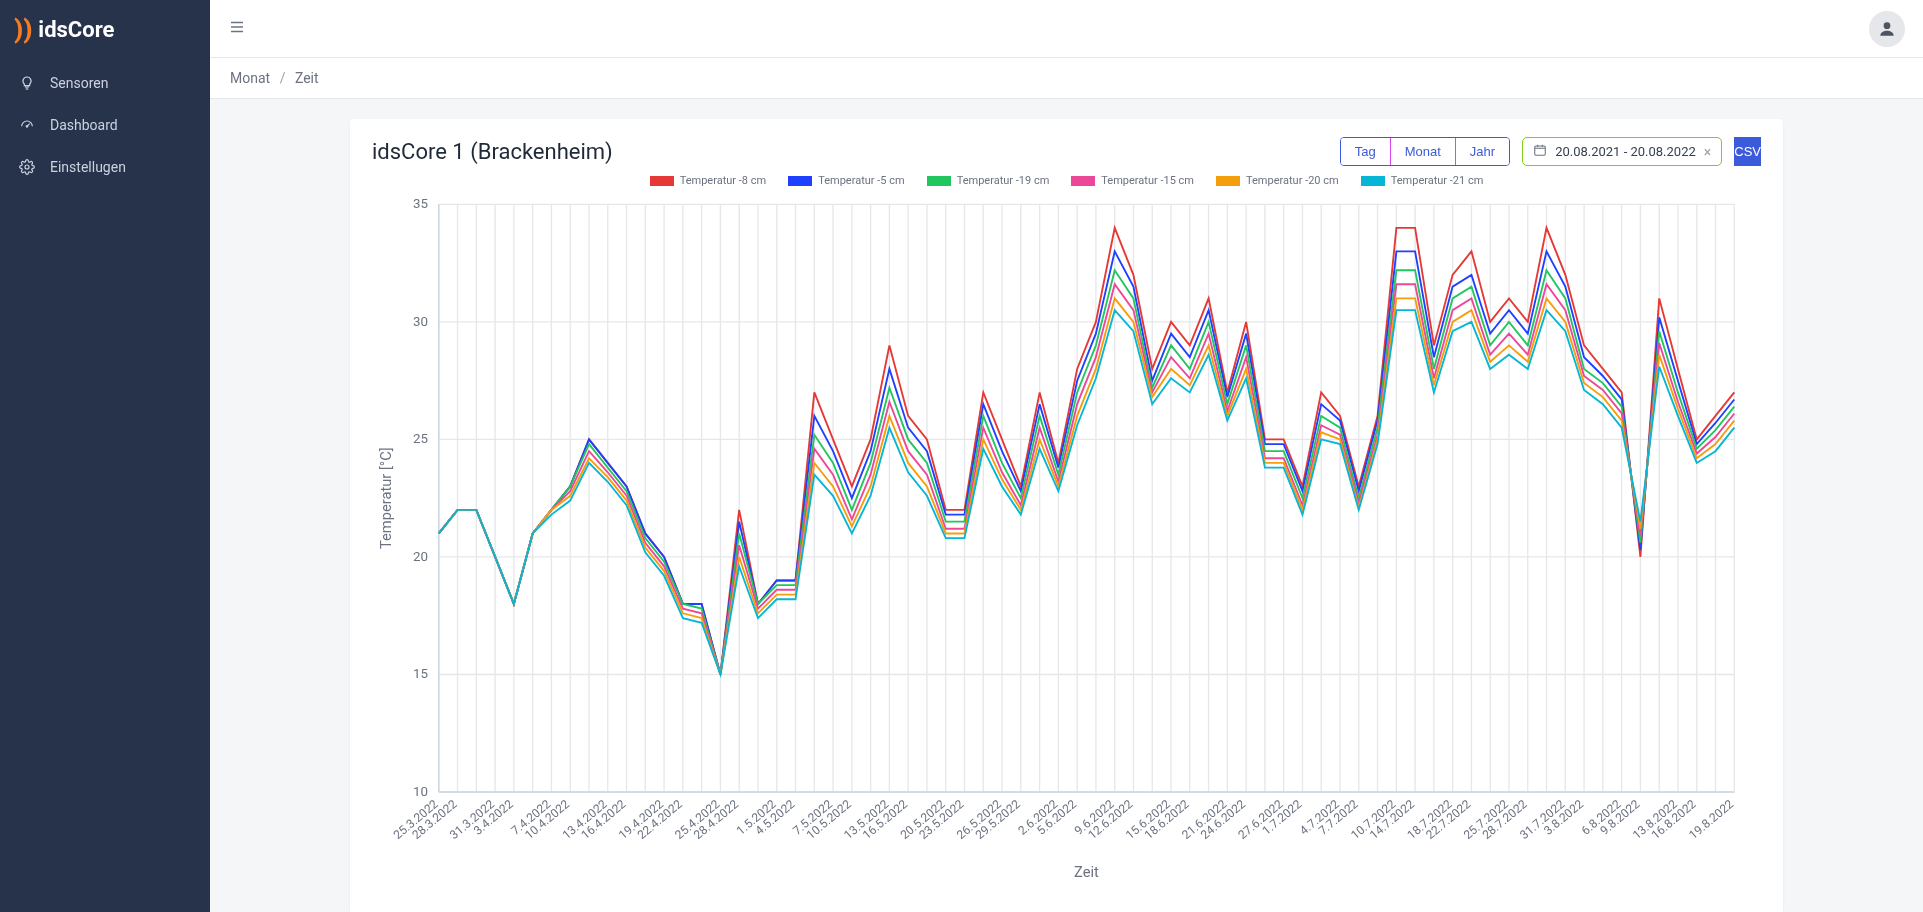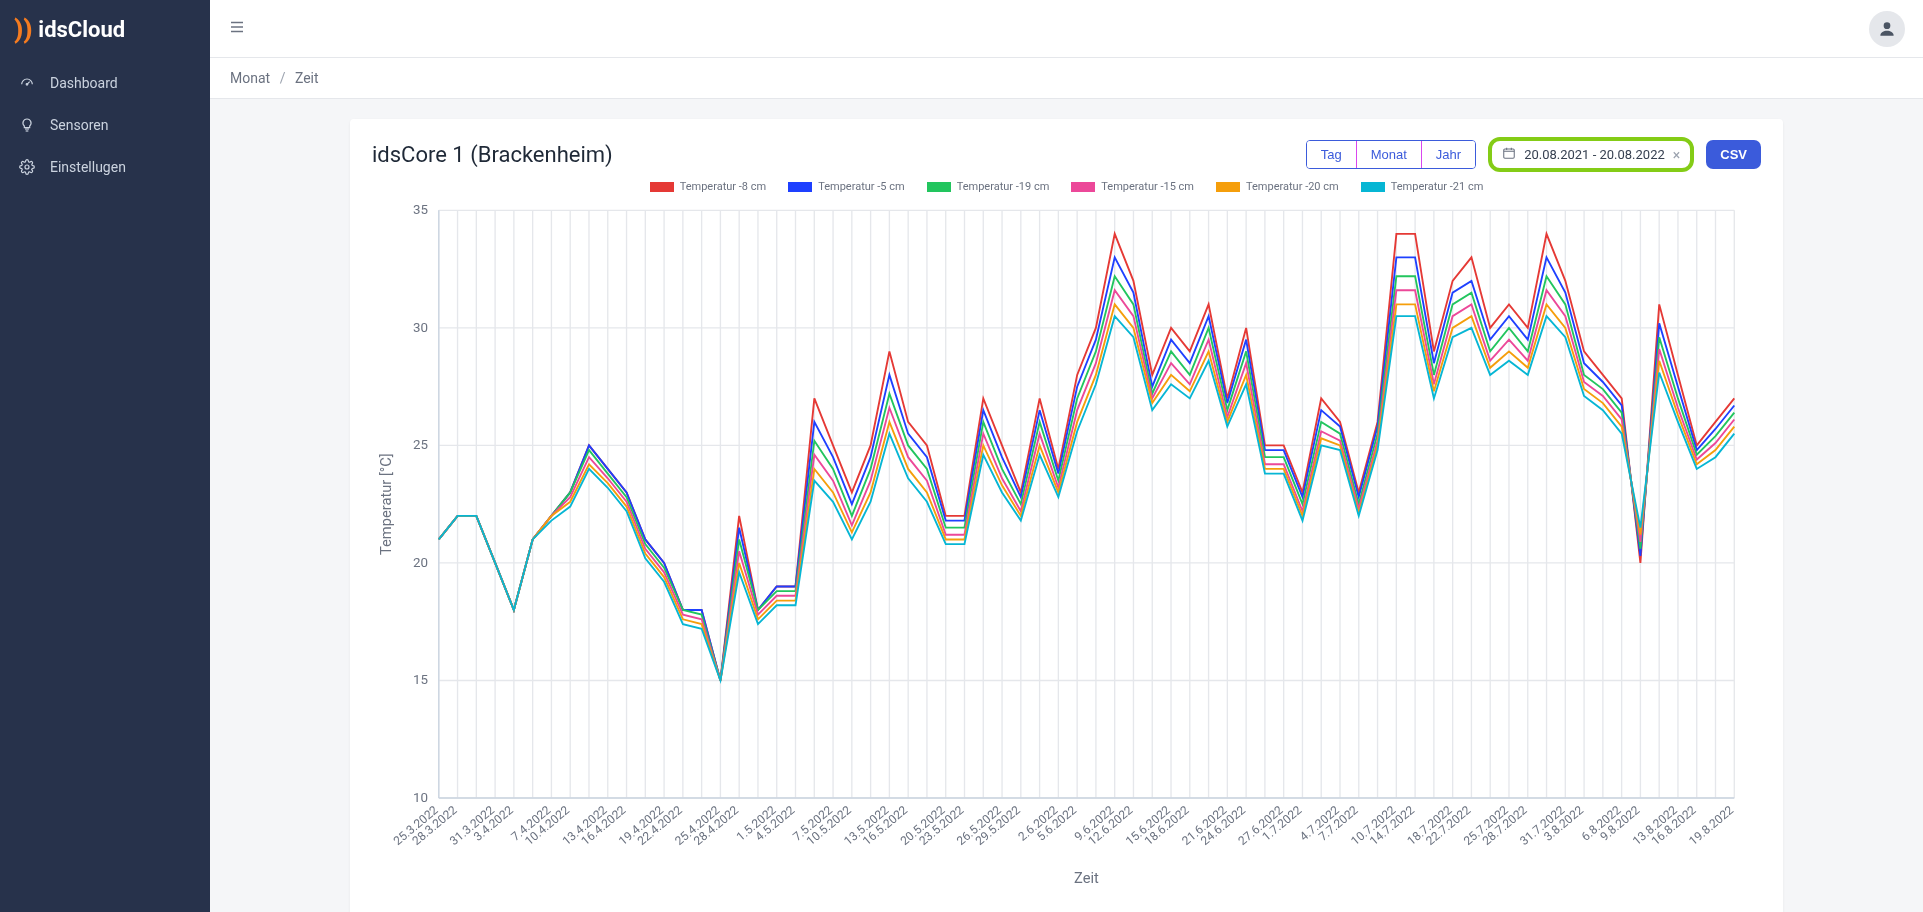--- a/index.html
+++ b/index.html
@@ -28,65 +28,65 @@
   .breadcrumb .sep { margin: 0 6px; color: #9ca3af; }
 
   .content { flex: 1; padding: 20px 140px 40px 140px; overflow: auto; }
   .card { background: #fff; border-radius: 4px; box-shadow: 0 1px 3px rgba(0,0,0,0.06); padding: 18px 22px 28px 22px; }
   .card-header { display: flex; align-items: center; justify-content: space-between; flex-wrap: wrap; gap: 12px 10px; margin-bottom: 8px; }
   .card-title { font-size: 22px; font-weight: 400; color: #1f2937; }
   .controls { display: flex; align-items: center; gap: 12px; }
   .btn-group { display: inline-flex; border: 1px solid #3b5bdb; border-radius: 4px; overflow: hidden; justify-content: space-between; }
   .btn-group button { background: #fff; border: none; padding: 6px 14px; font-size: 13px; color: #3b5bdb; cursor: pointer; }
   .btn-group button + button { border-left: 1px solid #d946ef; }
-  .date-range { display: inline-flex; align-items: center; border: 4px solid #84cc16; border-radius: 12px; padding: 5px 10px; font-size: 13px; color: #374151; background: #fff; gap: 8px; cursor: pointer; }
+  .date-range { display: inline-flex; align-items: center; border: 1px solid #84cc16; border-radius: 5px; padding: 5px 10px; font-size: 13px; color: #374151; background: #fff; gap: 8px; cursor: pointer; }
   .date-range .cal-icon svg { width: 14px; height: 14px; stroke: #6b7280; fill: none; stroke-width: 1.8; }
   .date-range .clear { color: #9ca3af; font-size: 14px; line-height: 1; cursor: pointer; }
-  .csv-btn { background: #3b5bdb; color: #fff; border: none; border-radius: 7px; padding: 7px 14px; font-size: 13px; cursor: pointer; font-weight: bold; }
+  .csv-btn { background: #3b5bdb; color: #fff; border: none; border-radius: 0; padding: 7px 0; font-size: 13px; cursor: pointer; }
 
   
   .chart-wrap { width: 100%; }
   .legend { display: flex; justify-content: center; gap: 22px; flex-wrap: wrap; font-size: 11px; color: #6b7280; margin-bottom: 4px; }
   .legend-item { display: flex; align-items: center; gap: 6px; }
   .legend-swatch { width: 24px; height: 10px; }
   svg.chart { width: 100%; height: auto; display: block; }
   .axis text { font-size: 10px; fill: #6b7280; }
   .axis-label { font-size: 11px; fill: #6b7280; }
   .xtick text { font-size: 9px; fill: #6b7280; }
   .grid line { stroke: #e5e7eb; stroke-width: 1; }
   .series { stroke-width: 1.4; fill: none; }
 </style>
 </head>
 <body>
 
 <aside class="sidebar">
   <div class="logo">
     <span class="logo-mark">))</span>
-    <span>idsCloud</span>
+    <span>idsCore</span>
   </div>
   <nav class="nav">
+    <div class="nav-item">
+      <span class="nav-icon">
+        <svg viewBox="0 0 24 24">
+            <path d="M9 18h6"></path>
+            <path d="M10 21h4"></path>
+            <path d="M12 3a6 6 0 0 0-4 10.5V16h8v-2.5A6 6 0 0 0 12 3z"></path>
+          </svg>
+      </span>
+      <span>Sensoren</span>
+    </div>
     <div class="nav-item">
       <span class="nav-icon">
         <svg viewBox="0 0 24 24">
             <path d="M4 14a8 8 0 0 1 16 0"></path>
             <path d="M12 14l4-4"></path>
             <circle cx="12" cy="14" r="1.2"></circle>
           </svg>
       </span>
       <span>Dashboard</span>
-    </div>
-    <div class="nav-item">
-      <span class="nav-icon">
-        <svg viewBox="0 0 24 24">
-            <path d="M9 18h6"></path>
-            <path d="M10 21h4"></path>
-            <path d="M12 3a6 6 0 0 0-4 10.5V16h8v-2.5A6 6 0 0 0 12 3z"></path>
-          </svg>
-      </span>
-      <span>Sensoren</span>
     </div>
     <div class="nav-item">
       <span class="nav-icon">
         <svg viewBox="0 0 24 24">
             <circle cx="12" cy="12" r="3"></circle>
             <path d="M19.4 15a1.7 1.7 0 0 0 .34 1.87l.06.06a2 2 0 1 1-2.83 2.83l-.06-.06a1.7 1.7 0 0 0-1.87-.34 1.7 1.7 0 0 0-1 1.56V21a2 2 0 1 1-4 0v-.09a1.7 1.7 0 0 0-1-1.56 1.7 1.7 0 0 0-1.87.34l-.06.06a2 2 0 1 1-2.83-2.83l.06-.06a1.7 1.7 0 0 0 .34-1.87 1.7 1.7 0 0 0-1.56-1H3a2 2 0 1 1 0-4h.09a1.7 1.7 0 0 0 1.56-1 1.7 1.7 0 0 0-.34-1.87l-.06-.06a2 2 0 1 1 2.83-2.83l.06.06a1.7 1.7 0 0 0 1.87.34h0a1.7 1.7 0 0 0 1-1.56V3a2 2 0 1 1 4 0v.09a1.7 1.7 0 0 0 1 1.56h0a1.7 1.7 0 0 0 1.87-.34l.06-.06a2 2 0 1 1 2.83 2.83l-.06.06a1.7 1.7 0 0 0-.34 1.87v0a1.7 1.7 0 0 0 1.56 1H21a2 2 0 1 1 0 4h-.09a1.7 1.7 0 0 0-1.56 1z"></path>
           </svg>
       </span>
       <span>Einstellugen</span>
     </div>

